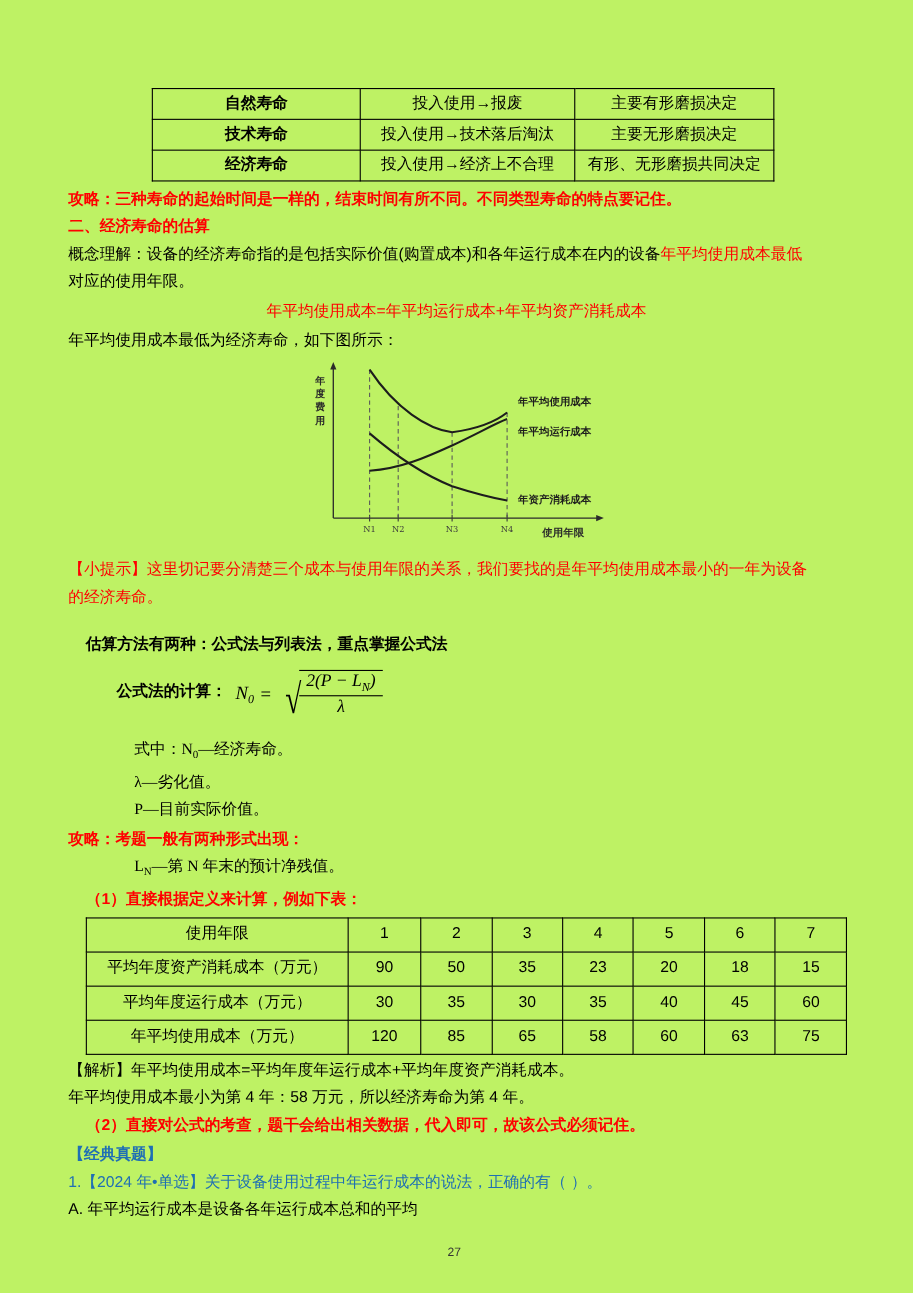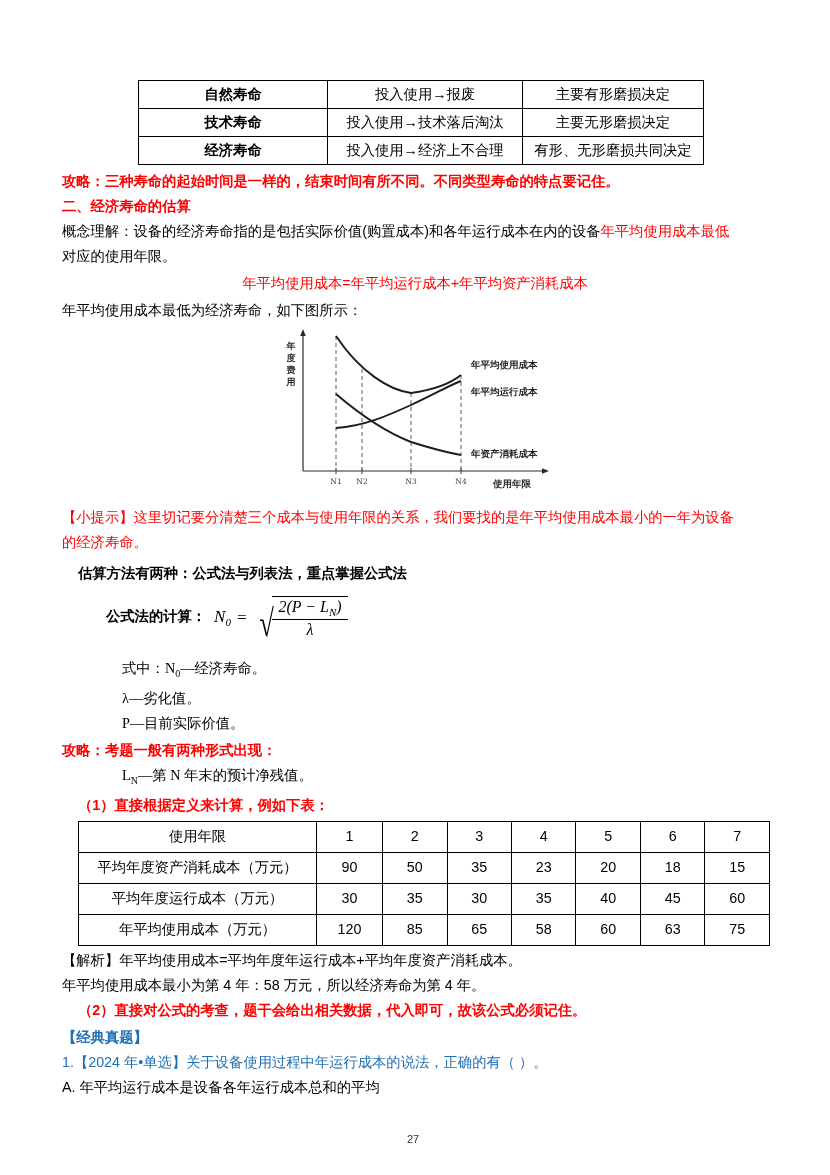--- a/index.html
+++ b/index.html
@@ -4,21 +4,21 @@
 <style>
   html, body {
     margin: 0;
     padding: 0;
     background: #6e6e6e;
   }
   .page {
     position: relative;
     width: 830px;
     height: 1175px;
-    background: #ffffff;
+    background: #bef264;
     margin: 0 auto;
     font-family: "Liberation Sans", "DejaVu Sans", sans-serif;
     color: #000000;
     overflow: hidden;
   }
   .content {
     position: absolute;
     left: 62px;
     top: 80px;
     width: 706px;
@@ -255,21 +255,21 @@
         <text class="chart-axis-label" x="228" y="160">使用年限</text>
 
         <text class="chart-curve-label" x="206" y="41">年平均使用成本</text>
         <text class="chart-curve-label" x="206" y="68">年平均运行成本</text>
         <text class="chart-curve-label" x="206" y="130">年资产消耗成本</text>
       </svg>
     </div>
 
     <div class="para red" style="margin-top:6px;"><span>【小提示】这里切记要分清楚三个成本与使用年限的关系，我们要找的是年平均使用成本最小的一年为设备</span><br><span>的经济寿命。</span></div>
 
-    <div class="line bold indent1" style="margin-top:6px;">估算方法有两种：公式法与列表法，重点掌握公式法</div>
+    <div class="line bold indent1" style="margin-top:18px;">估算方法有两种：公式法与列表法，重点掌握公式法</div>
 
     <div class="formula-row">
       <span class="formula-lead">公式法的计算：</span>
       <span class="formula-math">
         <span class="fm-n0"><span>N</span><span class="fm-sub">0</span></span>
         <span class="fm-eq">=</span>
         <span class="radical">
           <span class="radical-sign">√</span>
           <span class="frac">
             <span class="num"><span>2(P − L</span><span class="fm-sub">N</span><span>)</span></span>

